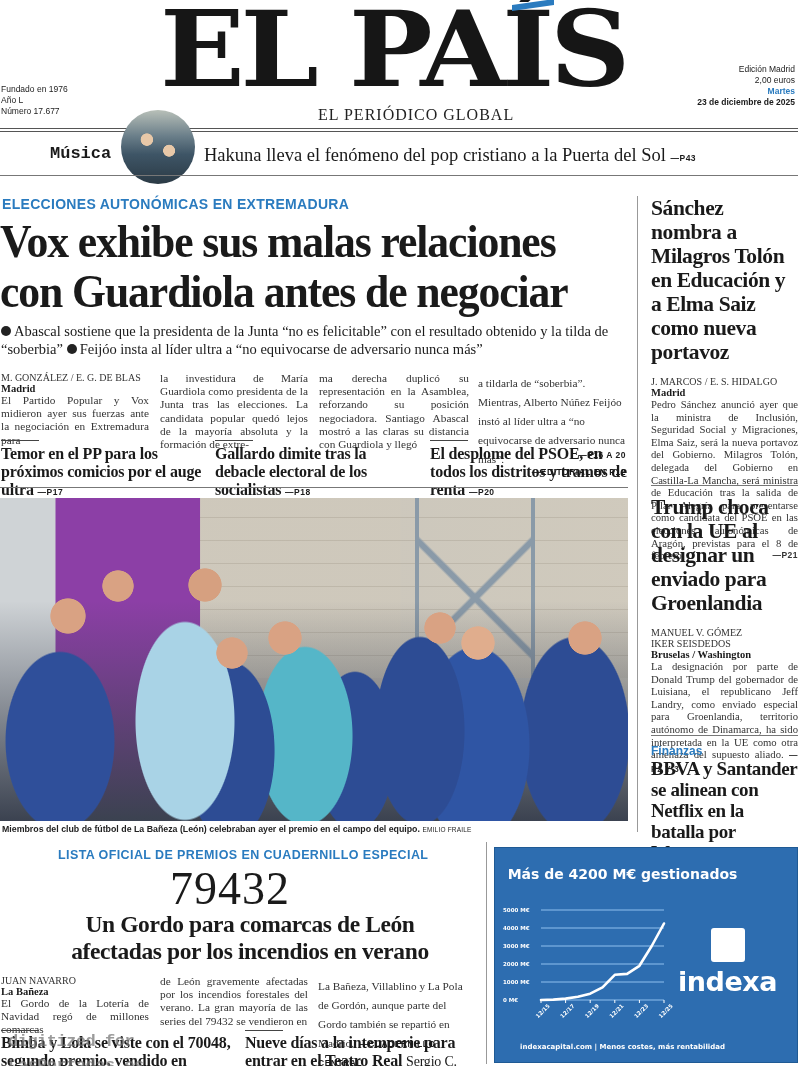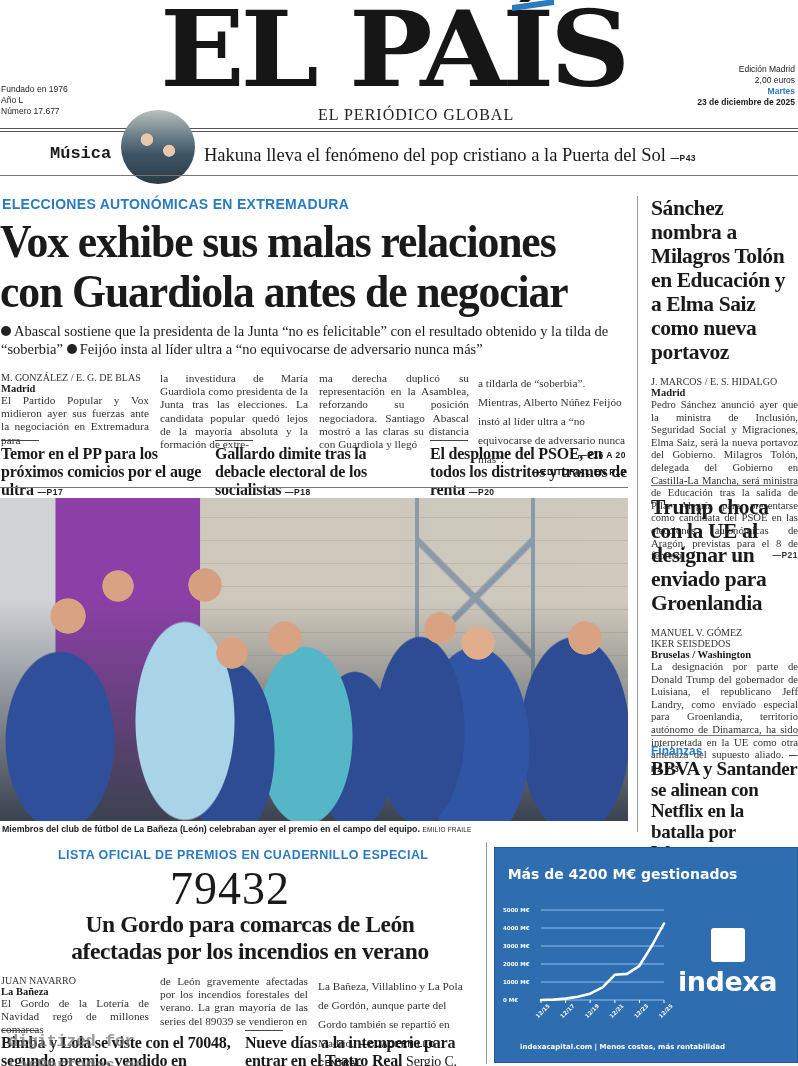--- a/index.html
+++ b/index.html
@@ -205,21 +205,21 @@
 
 <div class="abs kicker" id="kicker-lot">LISTA OFICIAL DE PREMIOS EN CUADERNILLO ESPECIAL</div>
 <div class="abs" id="lot-number">79432</div>
 <div class="abs" id="lot-head">Un Gordo para comarcas de León afectadas por los incendios en verano</div>
 
 <div class="col" style="left:1px; top:975px; width:148px;">
   <div class="byline">JUAN NAVARRO</div>
   <div class="place">La Bañeza</div>
   <div class="body" style="text-align:justify;">El Gordo de la Lotería de Navidad regó de millones comarcas</div>
 </div>
-<div class="col body" style="left:160px; top:975px; width:148px; text-align:justify;">de León gravemente afectadas por los incendios forestales del verano. La gran mayoría de las series del 89039 se vendieron en</div>
+<div class="col body" style="left:160px; top:975px; width:148px; text-align:justify;">de León gravemente afectadas por los incendios forestales del verano. La gran mayoría de las series del 79432 se vendieron en</div>
 <div class="col" style="left:318px; top:975px; width:150px;">
   <span class="body">La Bañeza, Villablino y La Pola de Gordón, aunque parte del Gordo también se repartió en Madrid.</span>
   <span class="pageref">—CUADERNILLO CENTRAL</span>
 </div>
 
 <div class="short-rule" style="left:1px; top:1030px;"></div>
 <div class="short-rule" style="left:245px; top:1030px;"></div>
 <div class="col subhead" style="left:1px; top:1034px; width:235px;">Bimba y Lola se viste con el 70048, segundo premio, vendido en Madrid</div>
 <div class="col subhead" style="left:245px; top:1034px; width:240px;">
   <span>Nueve días a la intemperie para entrar en el Teatro Real</span>

